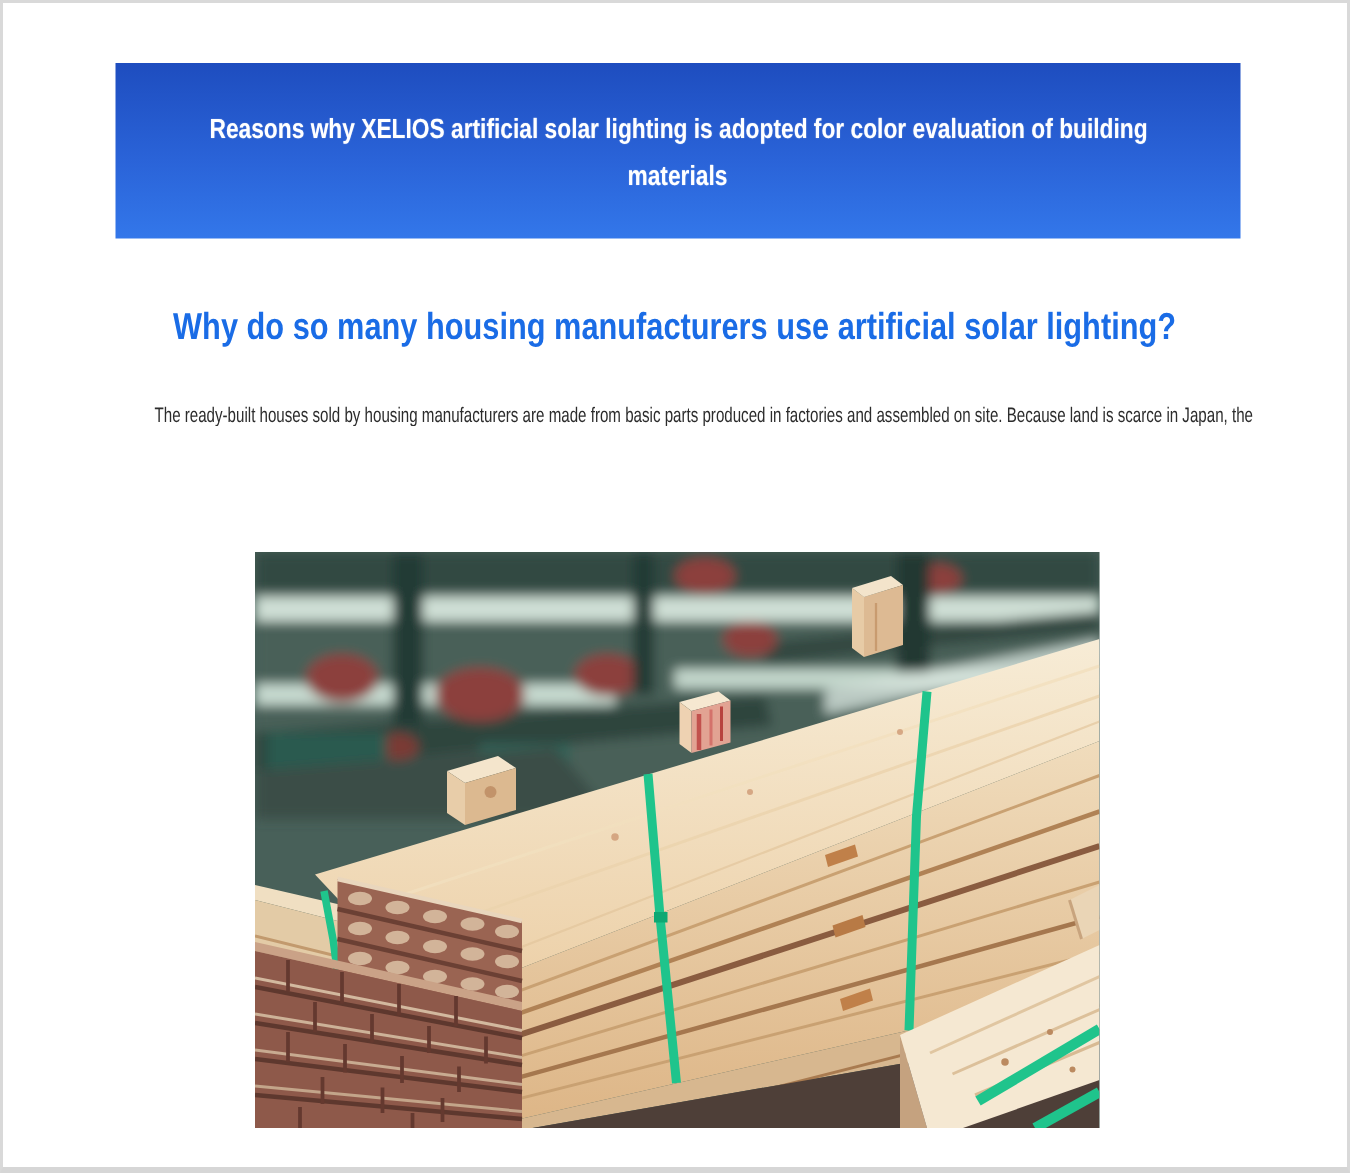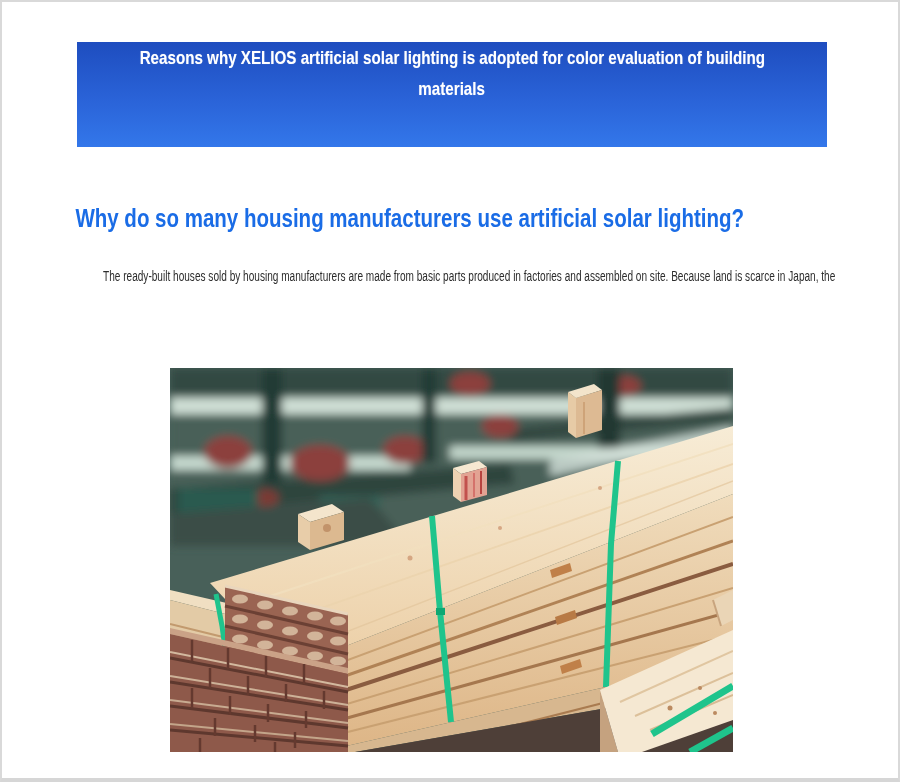--- a/index.html
+++ b/index.html
@@ -7,33 +7,33 @@
     width:900px;height:782px;
     box-sizing:border-box;
     background:#ffffff;
     border:2px solid #d9d9d9;
     border-bottom:4px solid #d6d6d6;
     position:relative;
     overflow:hidden;
     font-family:"Liberation Sans","DejaVu Sans",sans-serif;
   }
   .banner{
-    position:absolute;left:75px;top:40px;width:750px;height:105px;
+    position:absolute;left:75px;top:40px;width:750px;height:117px;
     background:linear-gradient(180deg,#1e4dbf 0%,#2a63d8 55%,#3377ea 100%);
-    display:flex;flex-direction:column;align-items:center;justify-content:flex-start;
+    display:flex;flex-direction:column;align-items:center;justify-content:center;
     overflow:hidden;
   }
   .banner-line{
     color:#ffffff;font-weight:bold;font-size:18.5px;line-height:31px;
     white-space:nowrap;transform:scaleX(0.82);
     text-shadow:0 0 1px rgba(255,255,255,0.4);
   }
   .heading{
     position:absolute;left:0;top:197px;width:896px;margin:0;
-    display:flex;justify-content:flex-start;overflow:visible;
+    display:flex;justify-content:center;overflow:visible;
   }
   .heading span{
     color:#1a6ce6;font-weight:bold;font-size:25px;line-height:38px;
     white-space:nowrap;transform:scaleX(0.82);
   }
   .paragraph{position:absolute;left:61px;top:260px;width:805px;margin-left:40px;}
   .pline{height:28.8px;display:flex;align-items:center;overflow:visible;}
   .pline span{
     color:#2c2c2c;font-size:14px;white-space:nowrap;
     transform:scaleX(0.72);transform-origin:0 50%;

